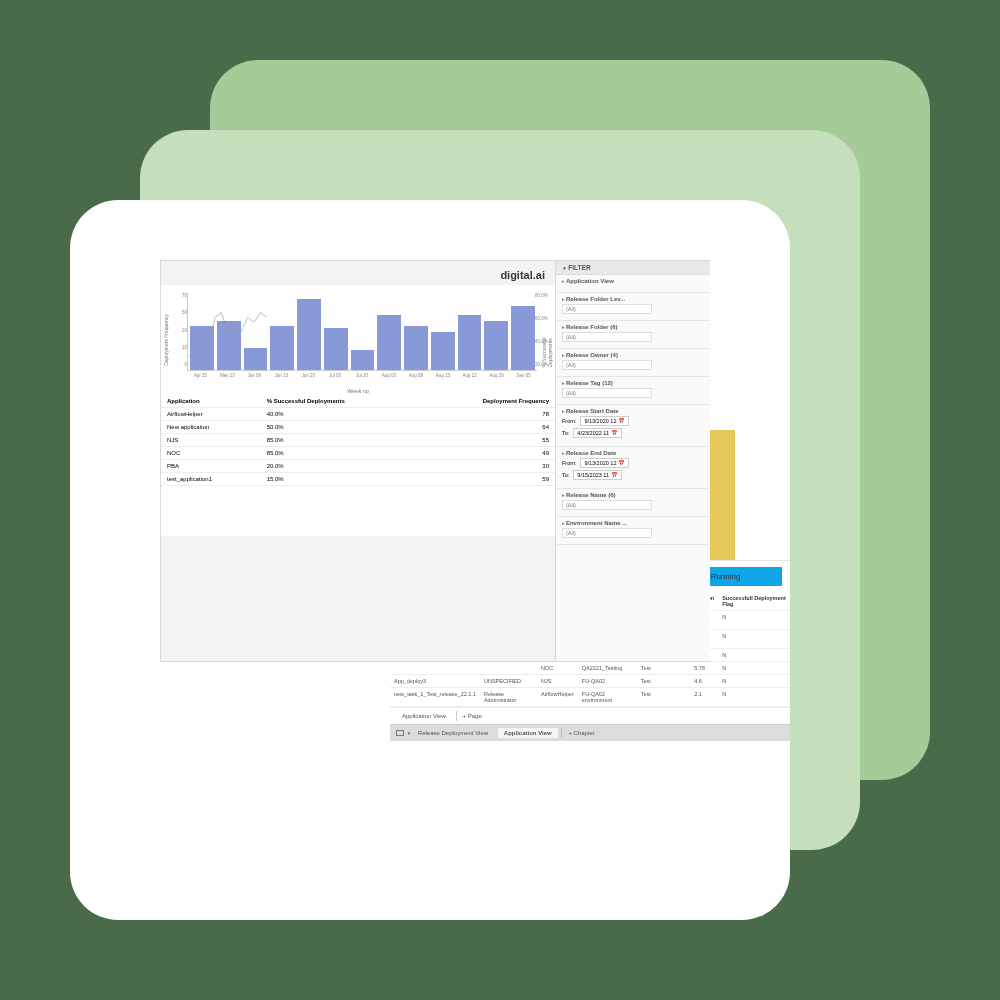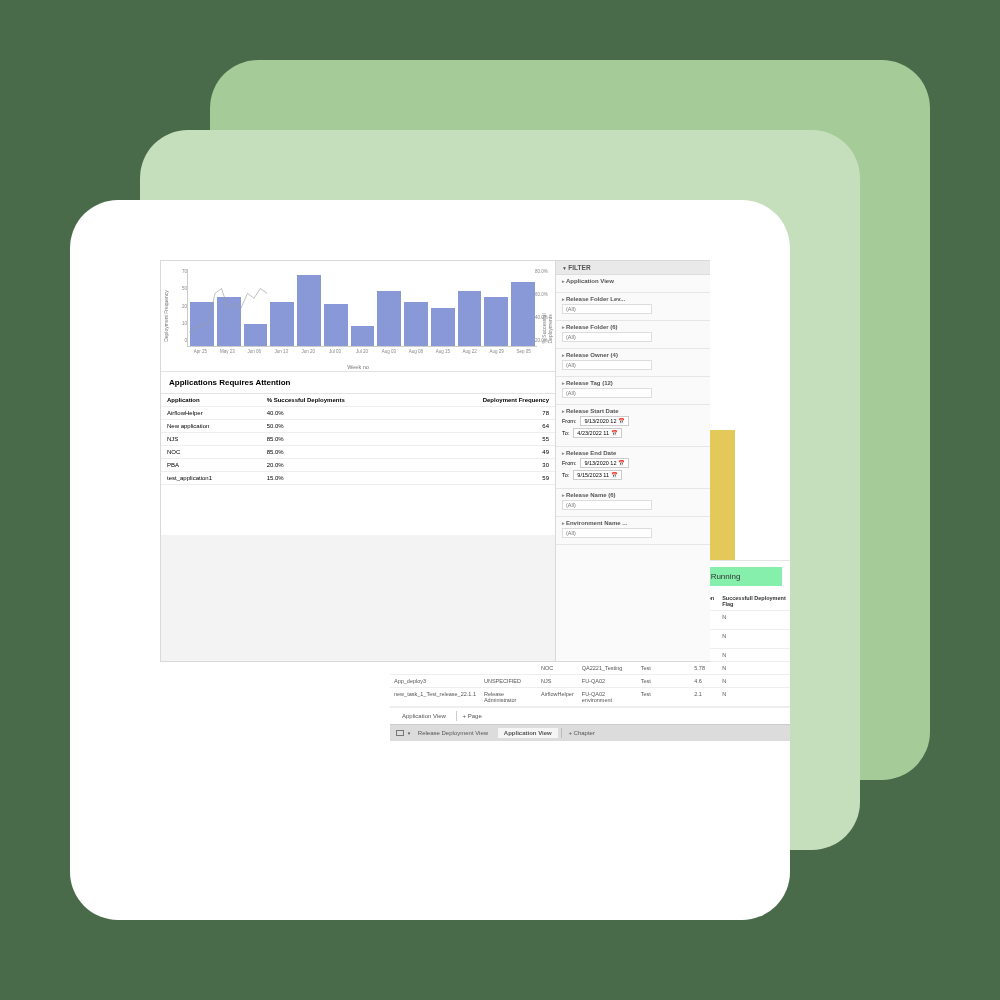--- a/index.html
+++ b/index.html
@@ -65,21 +65,21 @@
   .section-hdr {
     display:flex; align-items:center;
     background:#fff;
     padding:6px 8px;
     font-size: 8px;
     font-weight: bold;
     color:#333;
     border-top:1px solid #e5e5e5;
   }
   .tab { flex:1; text-align:center; padding:5px 0; font-weight:normal; }
-  .tab.inactive { background:#86efac; }
+  .tab.inactive { background:#0ea5e9; }
 
   .tbl {
     width:100%;
     border-collapse:collapse;
     font-size:5.5px;
     color:#555;
   }
   .tbl th, .tbl td {
     padding:3px 4px;
     text-align:left;
@@ -275,20 +275,21 @@
       <span style="font-size:5px;">▾</span>
       <span class="ptab">Release Deployment View</span>
       <span class="ptab active">Application View</span>
       <span class="ptab" style="border-left:1px solid #bbb;">+ Chapter</span>
     </div>
   </div>
 
   <div class="front-dash">
     <div class="front-dash-inner">
     <div class="fd-left">
+      <div class="brand">digital.ai</div>
 
       <div class="chart-box">
         <div class="ylabel-l">Deployment Frequency</div>
         <div class="ylabel-r">% Successful Deployments</div>
         <div class="yticks-l" id="ytl">
               <span>70</span>
               <span>50</span>
               <span>20</span>
               <span>10</span>
               <span>0</span>
@@ -328,23 +329,20 @@
               <span>Aug 03</span>
               <span>Aug 08</span>
               <span>Aug 15</span>
               <span>Aug 22</span>
               <span>Aug 29</span>
               <span>Sep 05</span>
             </div>
         <div class="xlabel-b">Week no</div>
       </div>
 
-      <div class="panel-title">
-        <span>Applications Requires Attention</span>
-      </div>
       <table class="attn-tbl">
         <thead>
           <tr>
             <th>Application</th>
             <th>% Successful Deployments</th>
             <th>Deployment Frequency</th>
           </tr>
         </thead>
         <tbody id="attn-body">
               <tr>

